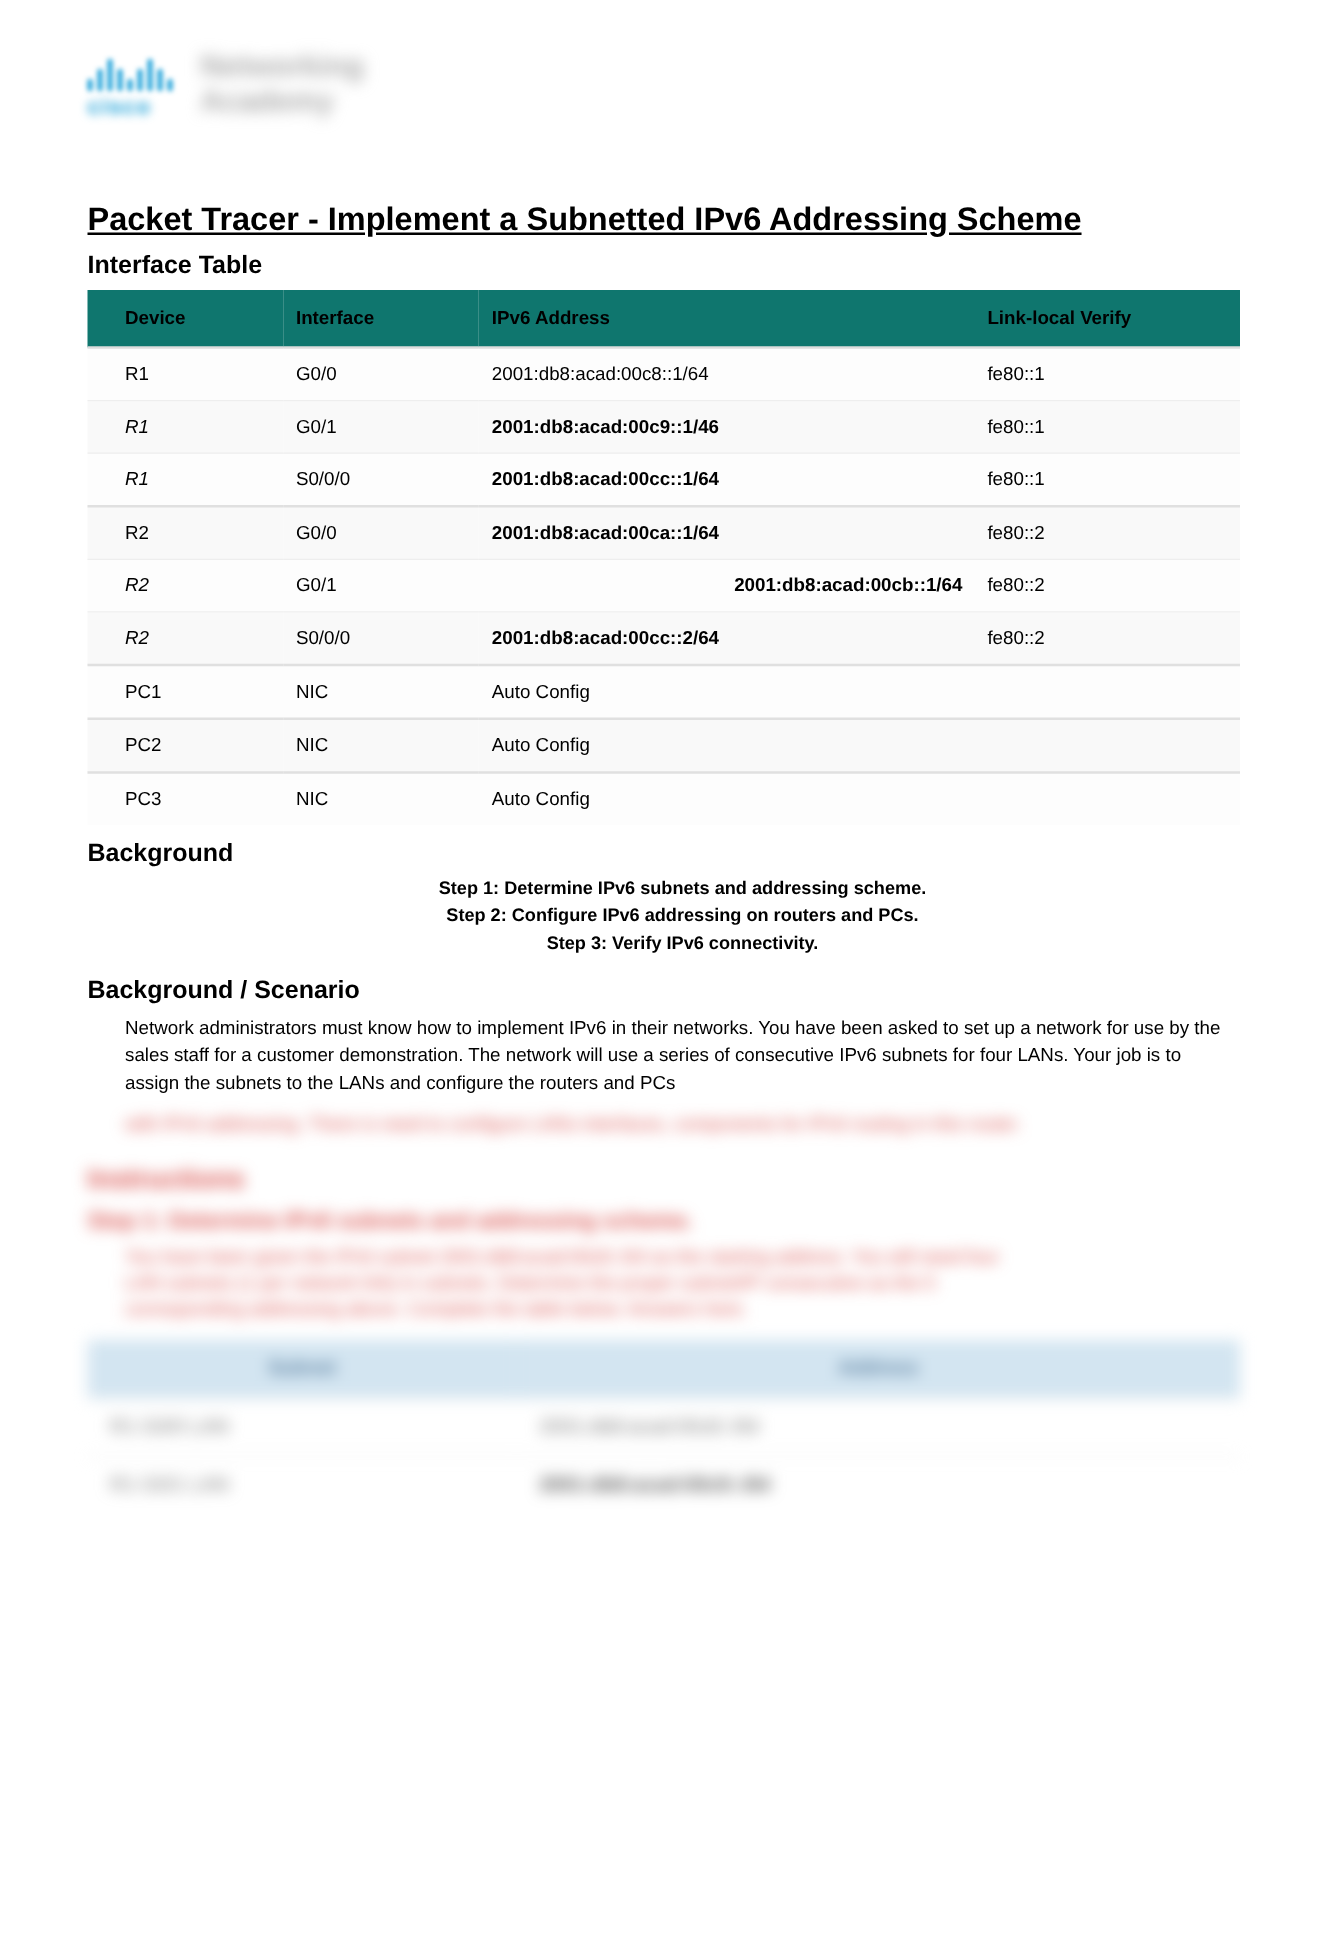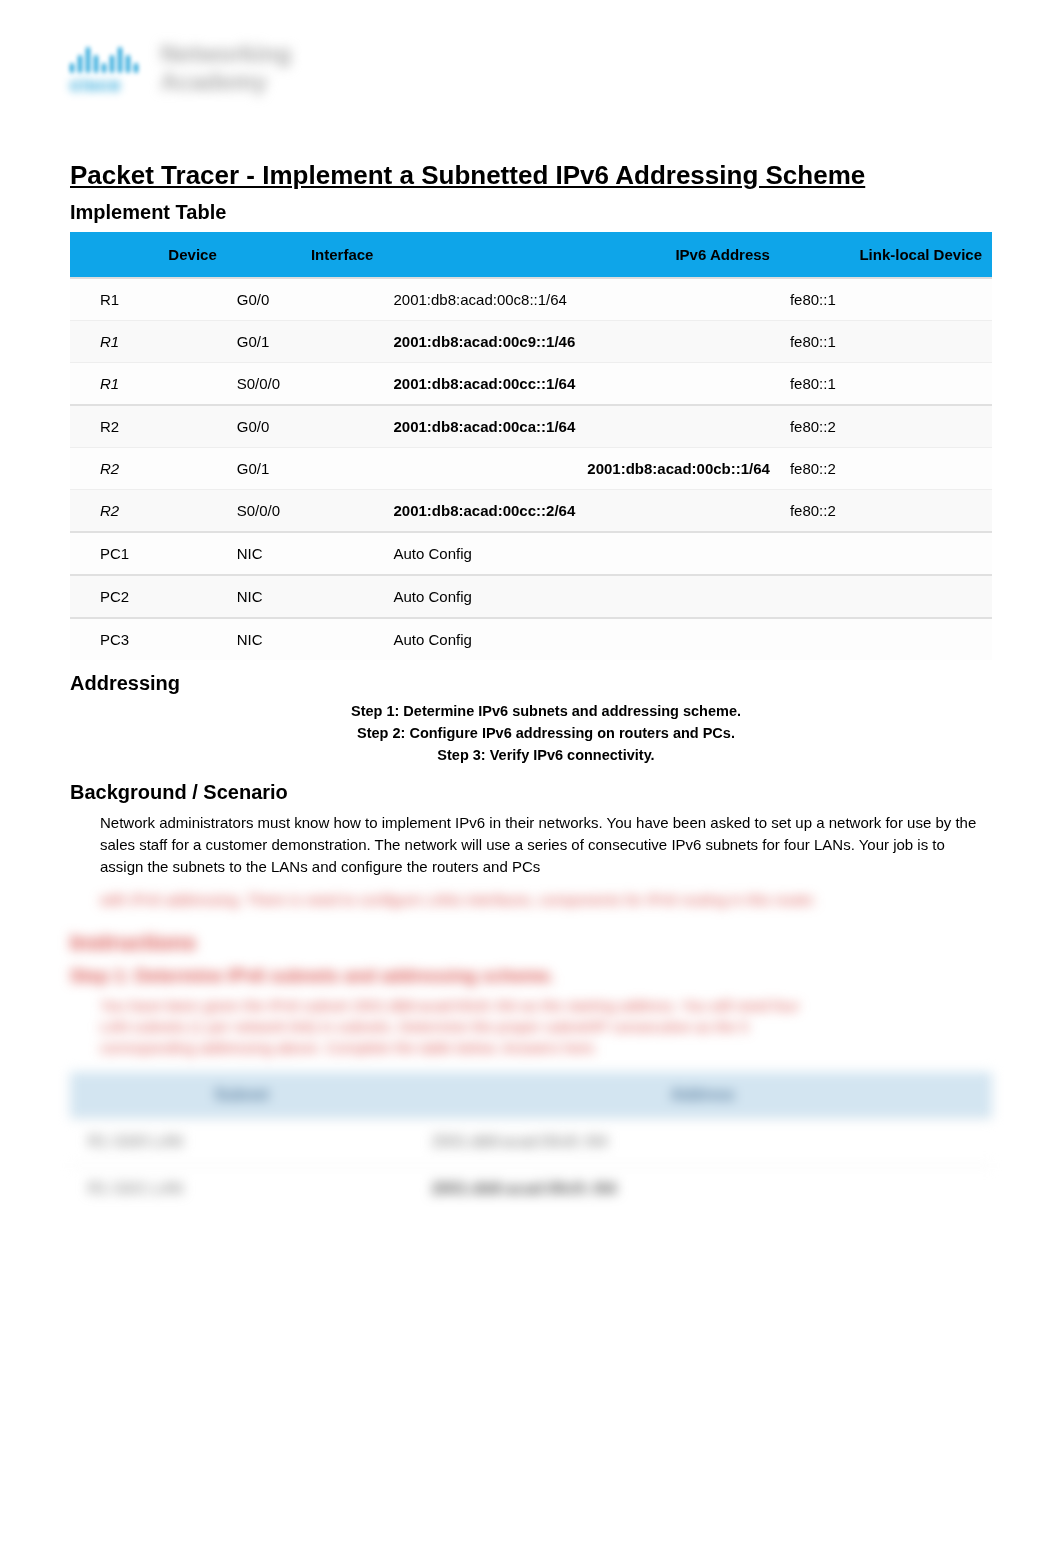--- a/index.html
+++ b/index.html
@@ -71,24 +71,24 @@
       font-weight: bold;
       margin-top: 8px;
       margin-bottom: 8px;
     }
     table.addr {
       width: 100%;
       border-collapse: collapse;
       margin-bottom: 12px;
     }
     table.addr thead th {
-      background: #0ea5e9;
+      background: #0f766e;
       font-weight: bold;
       padding: 14px 10px;
-      text-align: right;
+      text-align: left;
       border-bottom: 2px solid #ddd;
       font-size: 15px;
     }
     table.addr tbody td {
       padding: 12px 10px;
       border-top: 1px solid #eee;
       font-size: 15px;
       vertical-align: middle;
     }
     table.addr tbody tr:nth-child(even) {
@@ -202,29 +202,29 @@
     <div class="cisco-text">cisco</div>
   </div>
   <div class="logo-net">
     <div class="line1">Networking</div>
     <div class="line2">Academy</div>
   </div>
 </div>
 
 <h1>Packet Tracer - Implement a Subnetted IPv6 Addressing Scheme</h1>
 
-<h2>Implement Table</h2>
+<h2>Interface Table</h2>
 
 <table class="addr">
   <thead>
     <tr>
       <th class="col-device">Device</th>
       <th class="col-interface">Interface</th>
       <th class="col-ipv6">IPv6 Address</th>
-      <th class="col-link">Link-local Device</th>
+      <th class="col-link">Link-local Verify</th>
     </tr>
   </thead>
   <tbody id="addr-body">
       <tr>
         <td class="col-device">R1</td>
         <td class="col-interface">G0/0</td>
         <td class="col-ipv6">2001:db8:acad:00c8::1/64</td>
         <td class="col-link">fe80::1</td>
       </tr>
       <tr>
@@ -271,21 +271,21 @@
       </tr>
       <tr class="row-group-sep">
         <td class="col-device">PC3</td>
         <td class="col-interface">NIC</td>
         <td class="col-ipv6">Auto Config</td>
         <td class="col-link"></td>
       </tr>
     </tbody>
 </table>
 
-<h2>Addressing</h2>
+<h2>Background</h2>
 <div class="objectives-list">
   <p>Step 1: Determine IPv6 subnets and addressing scheme.</p>
   <p>Step 2: Configure IPv6 addressing on routers and PCs.</p>
   <p>Step 3: Verify IPv6 connectivity.</p>
 </div>
 
 <h2>Background / Scenario</h2>
 <p class="scenario">Network administrators must know how to implement IPv6 in their networks. You have been asked to set up a network for use by the sales staff for a customer demonstration. The network will use a series of consecutive IPv6 subnets for four LANs. Your job is to assign the subnets to the LANs and configure the routers and PCs</p>
 
 <div class="blurred-section">

